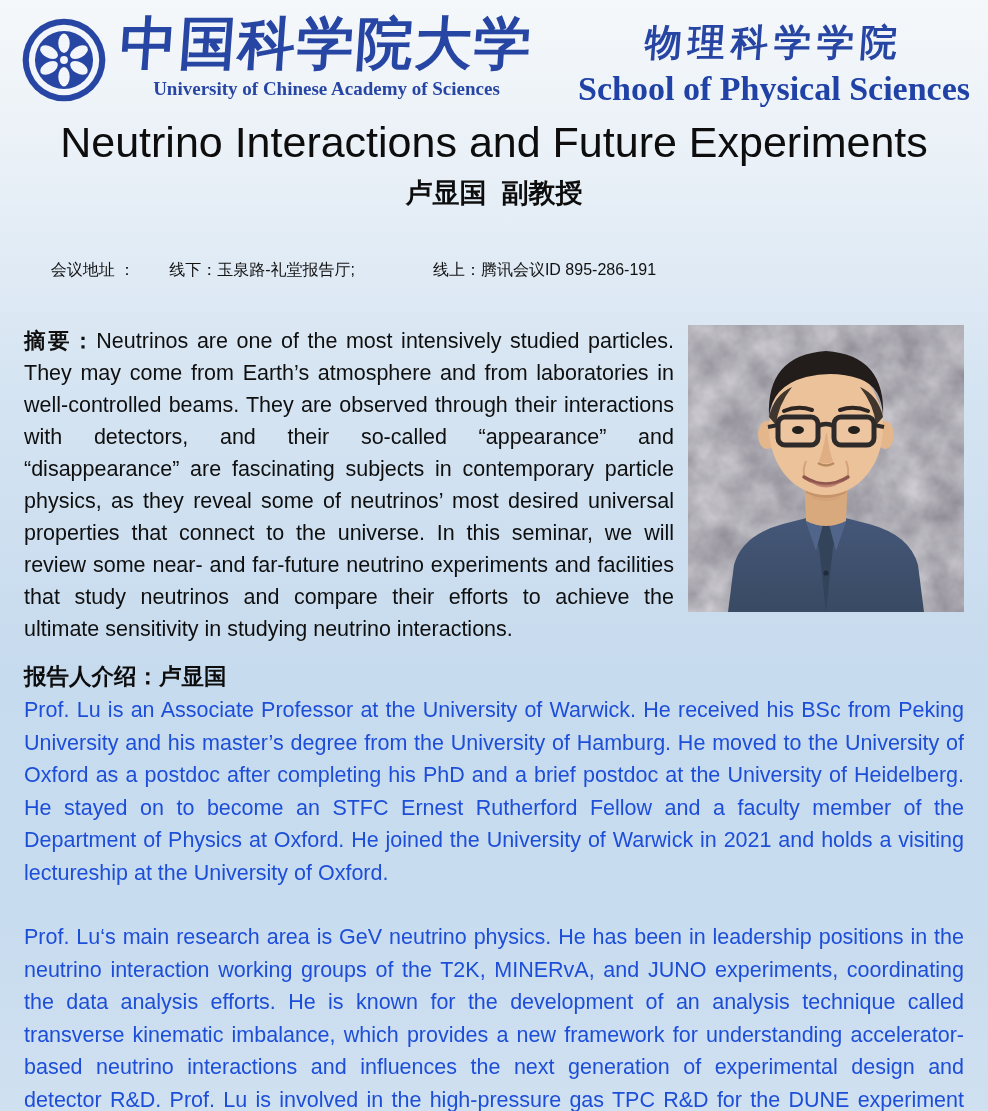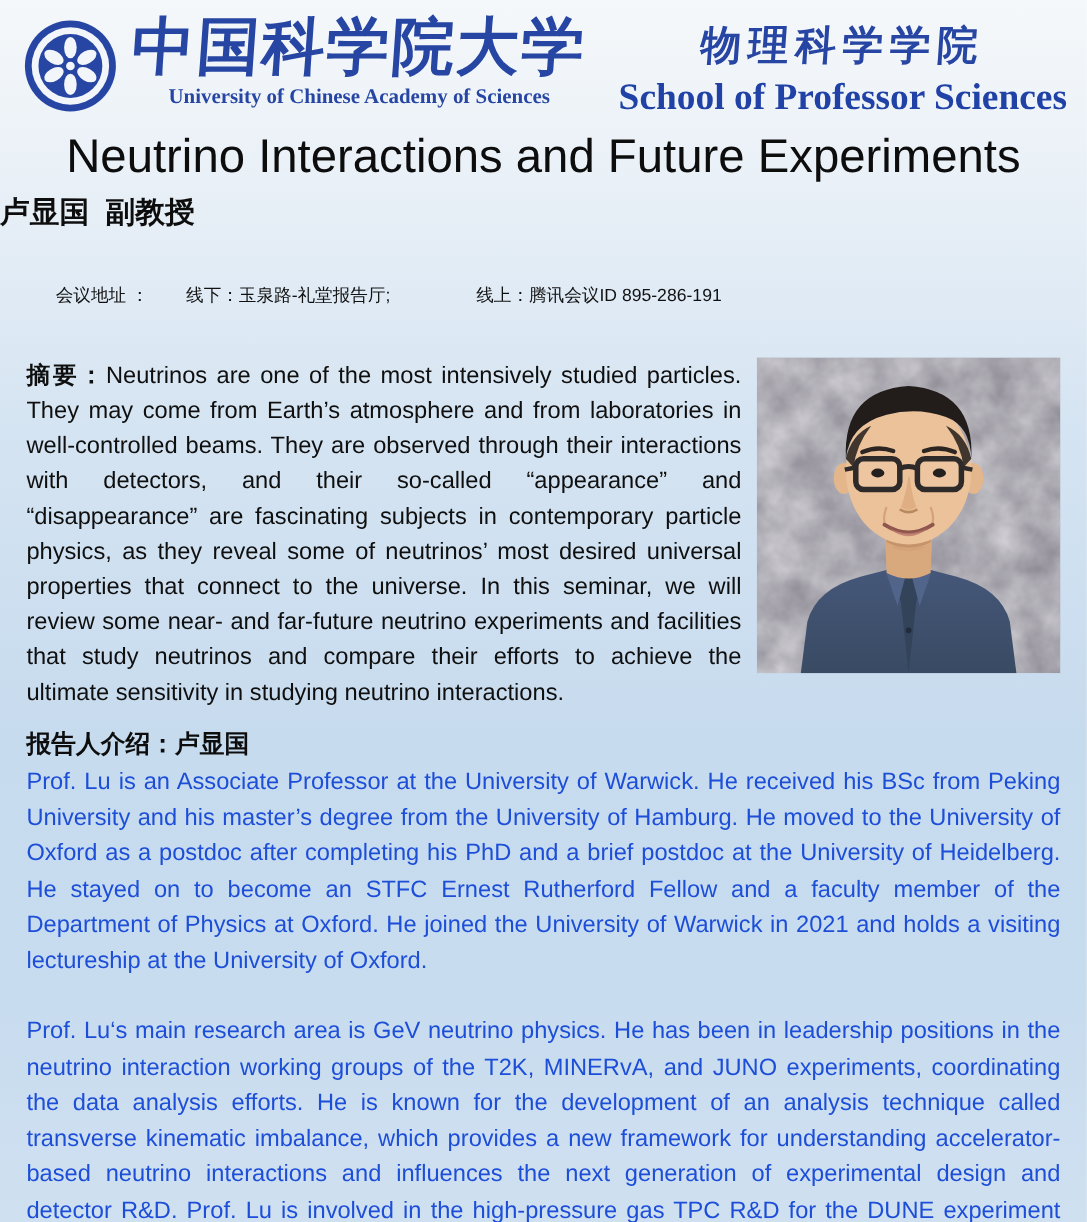--- a/index.html
+++ b/index.html
@@ -32,21 +32,21 @@
     transform:skewX(-4deg);white-space:nowrap;
   }
   .school-en{
     font-size:34px;font-weight:bold;color:#2041a6;margin-top:6px;
     font-family:"Liberation Serif","DejaVu Serif",serif;white-space:nowrap;
   }
 
   
   .series-title{margin-top:20px;text-align:center;font-size:29px;font-weight:bold;color:#0d0d0d;}
   .talk-title{margin:10px 0 0 0;text-align:center;font-size:43px;font-weight:normal;color:#0d0d0d;letter-spacing:0px;}
-  .speaker-line{margin-top:8px;text-align:left;font-size:27px;font-weight:bold;color:#0d0d0d;white-space:pre-wrap;}
+  .speaker-line{margin-top:8px;text-align:center;font-size:27px;font-weight:bold;color:#0d0d0d;white-space:pre-wrap;}
 
   
   .meeting{margin:14px 0 0 24px;font-size:16px;line-height:30px;color:#111;}
   .meeting .row{white-space:pre-wrap;}
   .gap-a{display:inline-block;width:34px;}
   .gap-b{display:inline-block;width:78px;}
 
   
   .content-row{display:flex;margin:10px 24px 0 24px;align-items:flex-start;}
   .abstract{
@@ -87,21 +87,21 @@
         </g>
         <circle cx="50" cy="50" r="43.5" fill="none" stroke="#2746a4" stroke-width="1.4"></circle>
       </svg>
       <div class="brand-text">
         <div class="uni-cn">中国科学院大学</div>
         <div class="uni-en">University of  Chinese Academy of Sciences</div>
       </div>
     </div>
     <div class="brand-right">
       <div class="school-cn">物理科学学院</div>
-      <div class="school-en">School of Professor Sciences</div>
+      <div class="school-en">School of Physical Sciences</div>
     </div>
   </div>
 
   <h1 class="talk-title">Neutrino Interactions and Future Experiments</h1>
   <div class="speaker-line">卢显国  副教授</div>
 
   <div class="meeting">
     <div class="row">
       <span>会议地址 ：</span><span class="gap-a"></span><span>线下：玉泉路-礼堂报告厅;</span><span class="gap-b"></span><span>线上：腾讯会议ID 895-286-191</span>
     </div>

